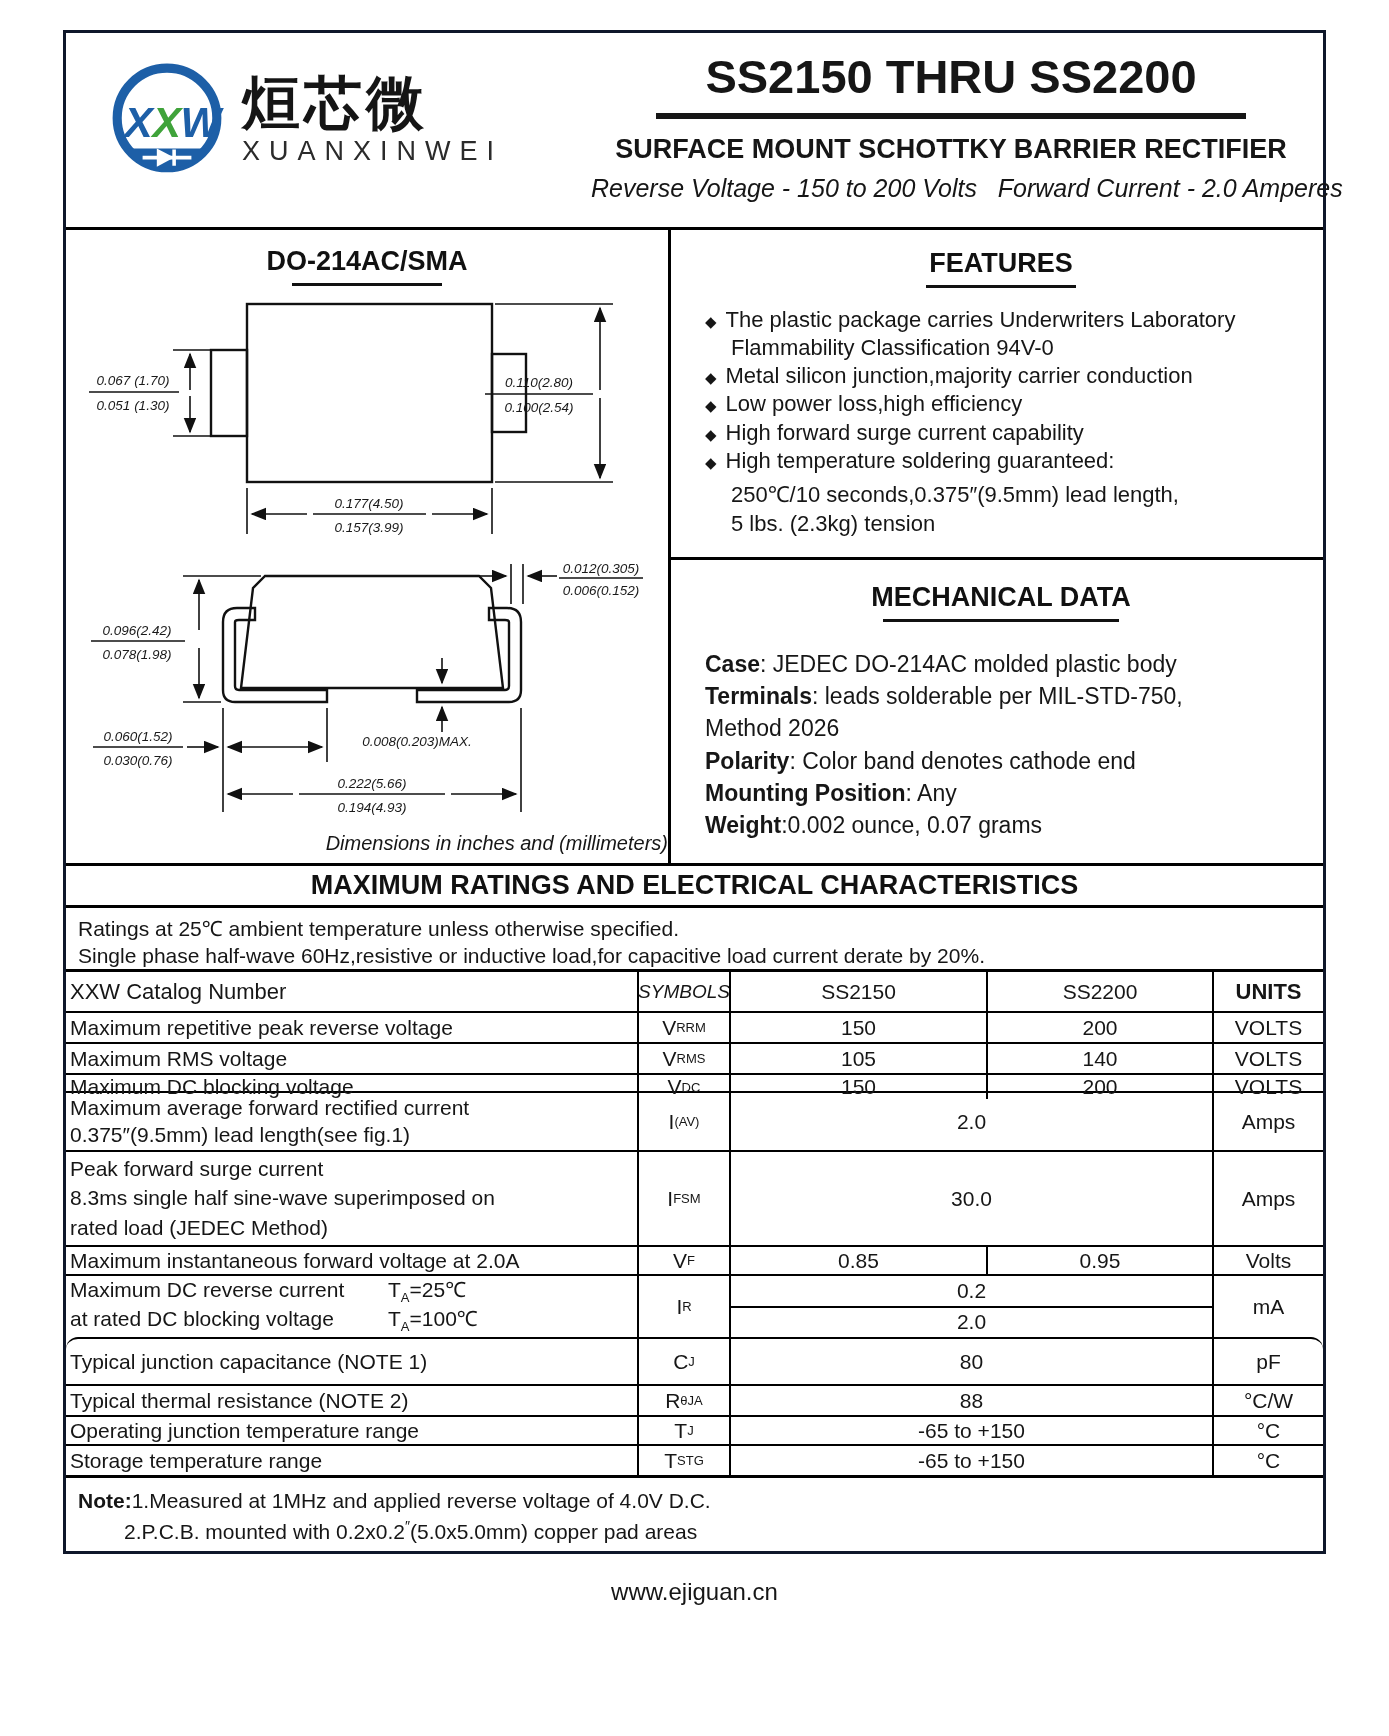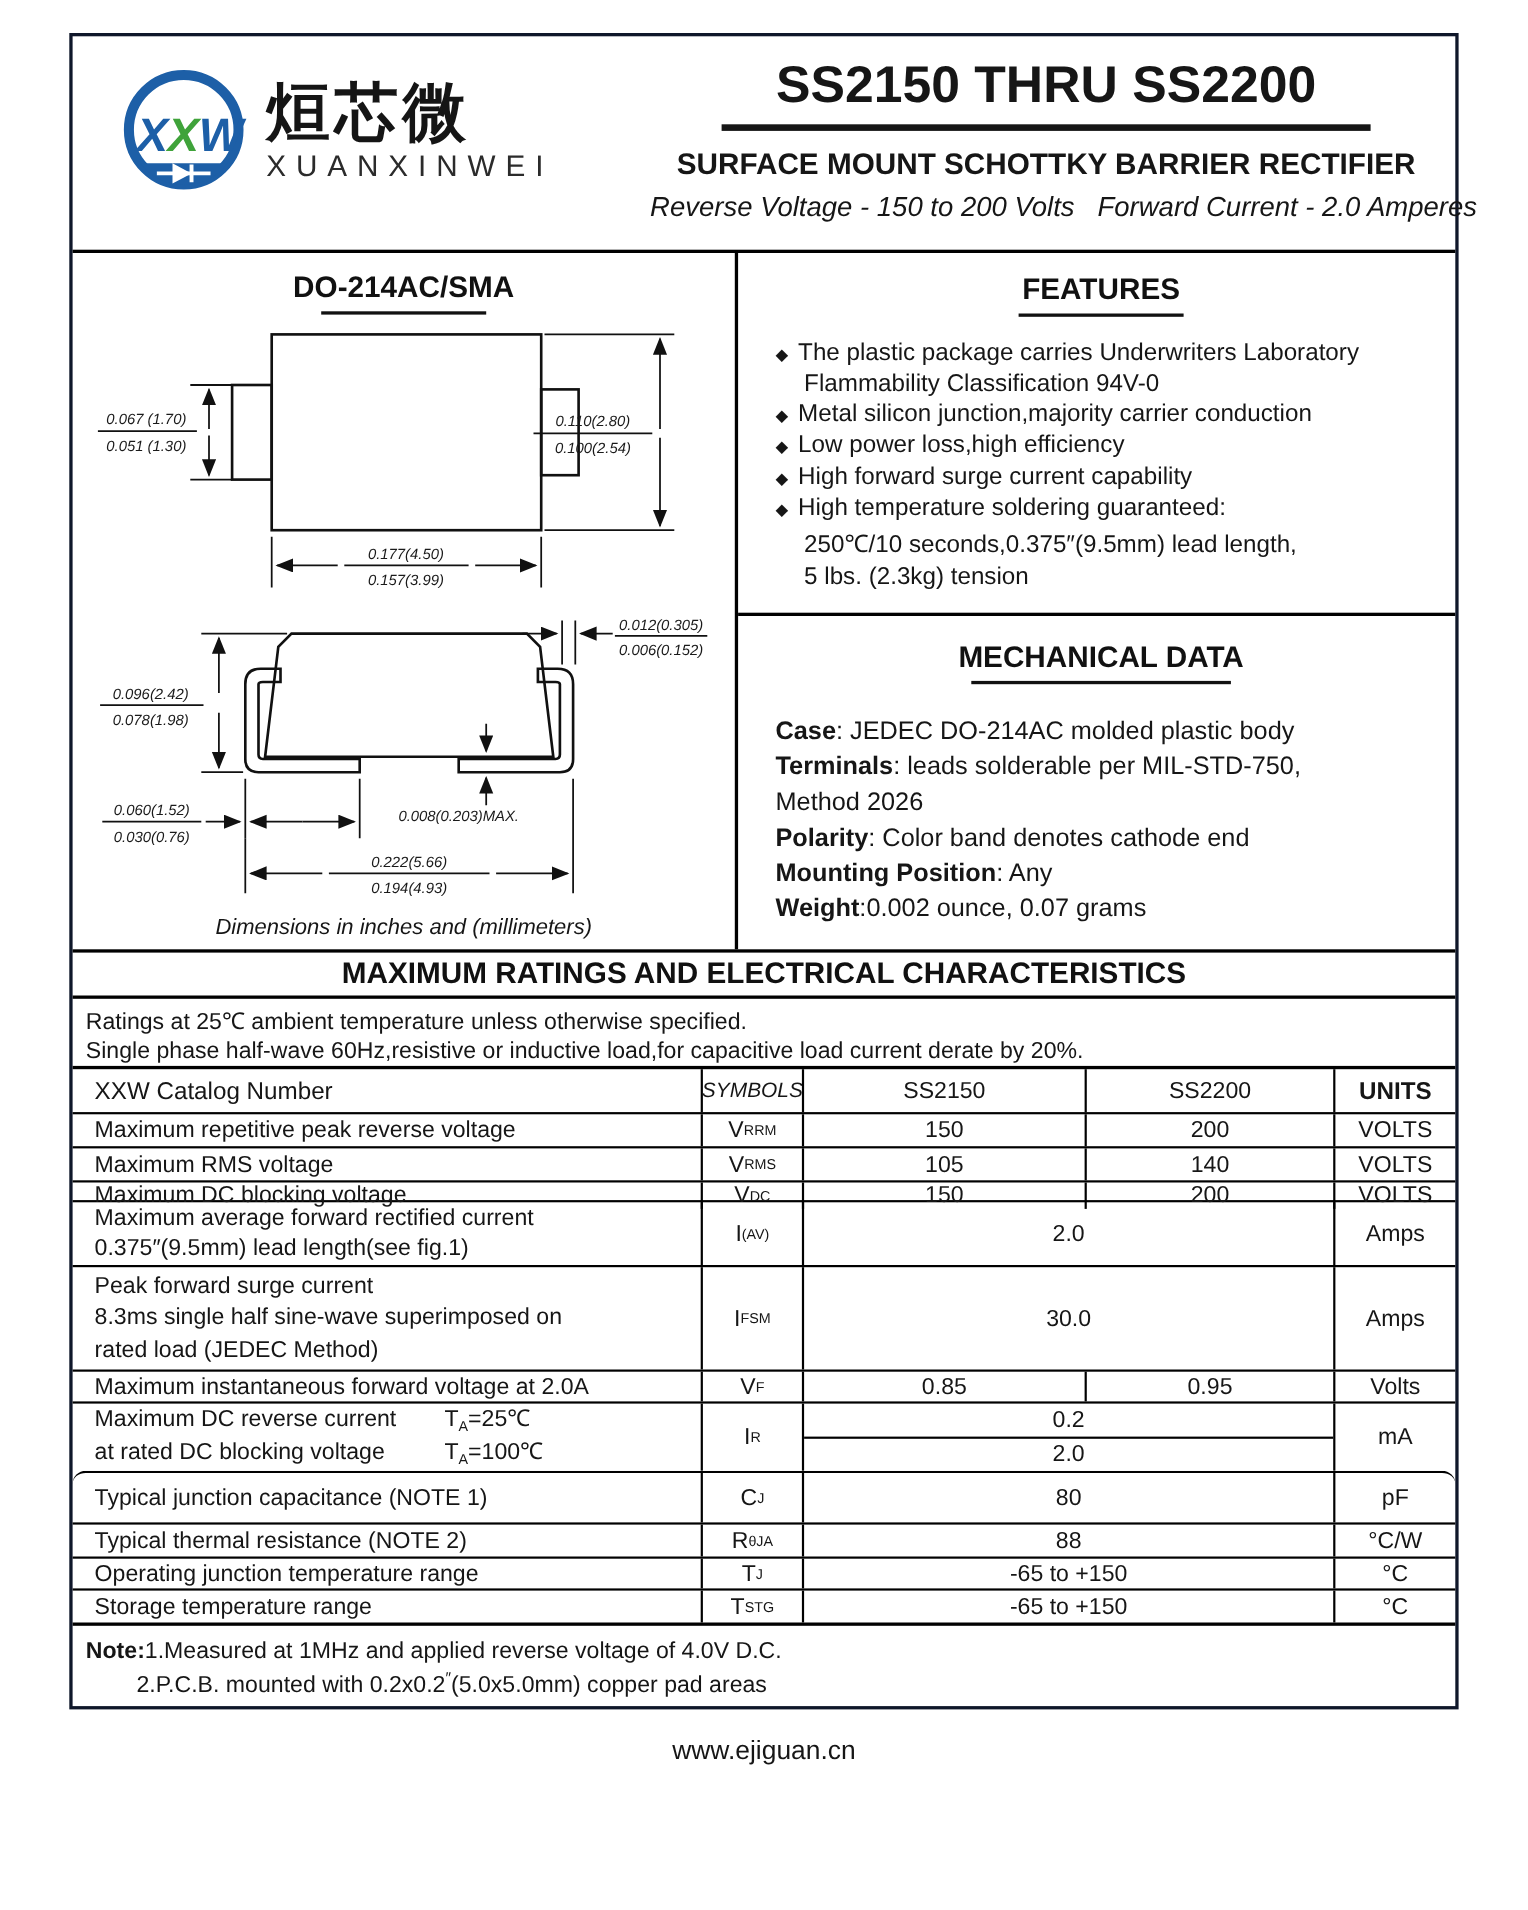--- a/index.html
+++ b/index.html
@@ -29,33 +29,33 @@
   .sec-head { text-align:center; font-size:27px; font-weight:bold; }
   .sec-rule { height:3px; background:#111; margin:6px auto 0 auto; }
   .feat-list { margin-top:18px; font-size:22px; line-height:1.28; }
   .feat-item { padding-left:26px; text-indent:-26px; color:#161616; }
   .bullet { font-size:15px; margin-right:9px; color:#161616; }
   .feat-extra { margin-top:6px; padding-left:26px; font-size:22px; line-height:1.3; color:#161616; }
   .mech { flex:1; padding:22px 26px 0 34px; }
   .mech-lines { margin-top:26px; font-size:23px; line-height:1.4; color:#161616; }
   svg text { font-family:"Liberation Sans", sans-serif; }
   .dimtxt { font-size:13.5px; font-style:italic; fill:#1a1a1a; }
-  .caption { text-align:center; font-style:italic; font-size:20px; margin-top:8px; color:#161616; }
+  .caption { text-align:right; font-style:italic; font-size:20px; margin-top:8px; color:#161616; }
 
   
   .banner { height:42px; border-bottom:3px solid #000; display:flex; align-items:center; justify-content:center;
             font-size:27px; font-weight:bold; color:#111; }
   .preamble { height:64px; border-bottom:3px solid #000; padding:7px 12px; font-size:21px; line-height:1.3; color:#161616; }
 
   
   .trow { display:grid; grid-template-columns:571px 92px 257px 226px auto; }
   .trow + .trow { border-top:2px solid #000; }
   .tc { border-left:2px solid #000; display:flex; align-items:center; justify-content:center;
         font-size:21px; color:#161616; text-align:center; }
-  .tc:first-child { border-left:none; justify-content:flex-start; text-align:left; padding-left:20px; }
+  .tc:first-child { border-left:none; justify-content:flex-start; text-align:left; padding-left:4px; }
   .tc.desc-multi { flex-direction:column; align-items:flex-start; justify-content:space-evenly; line-height:1.15; }
   .tc.span2 { grid-column:3 / 5; }
   .hdr-cat { font-size:22px; }
   .hdr-sym { font-style:italic; font-size:19px; }
   .hdr-dev { font-weight:normal; font-size:21px; }
   .hdr-units { font-weight:bold; font-size:22px; }
   sub { font-size:62%; }
   .stack { flex-direction:column; align-items:stretch; padding:0; }
   .stack > div { flex:1; display:flex; align-items:center; justify-content:center; width:100%; }
   .stack > div + div { border-top:2px solid #000; }

